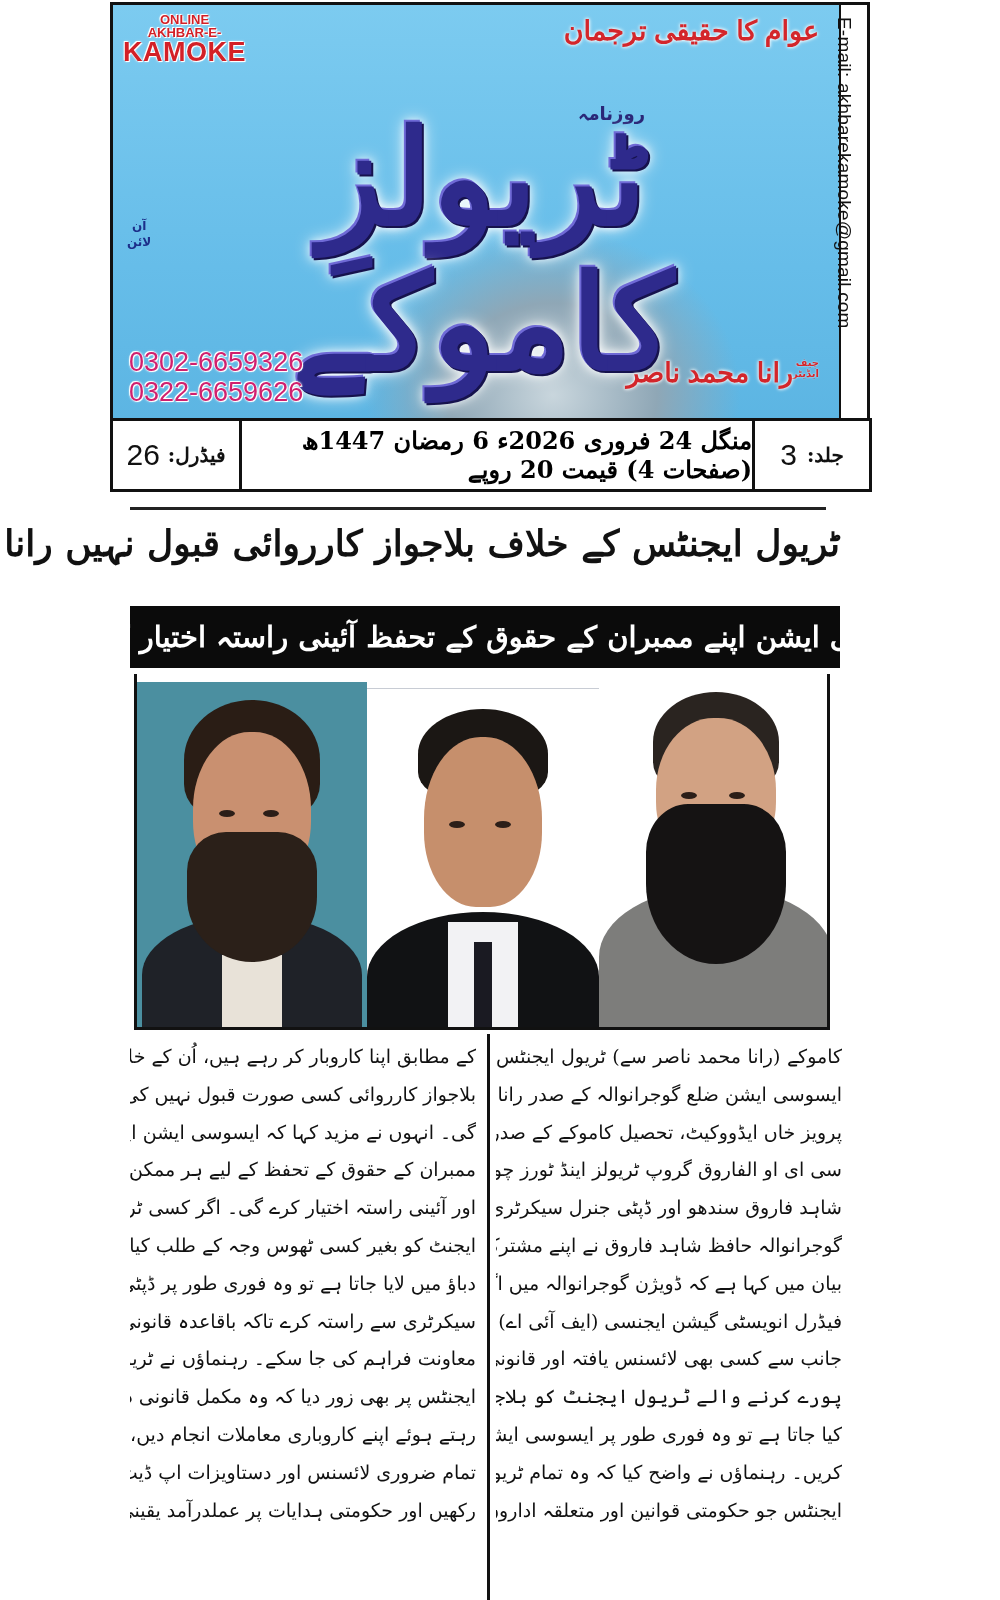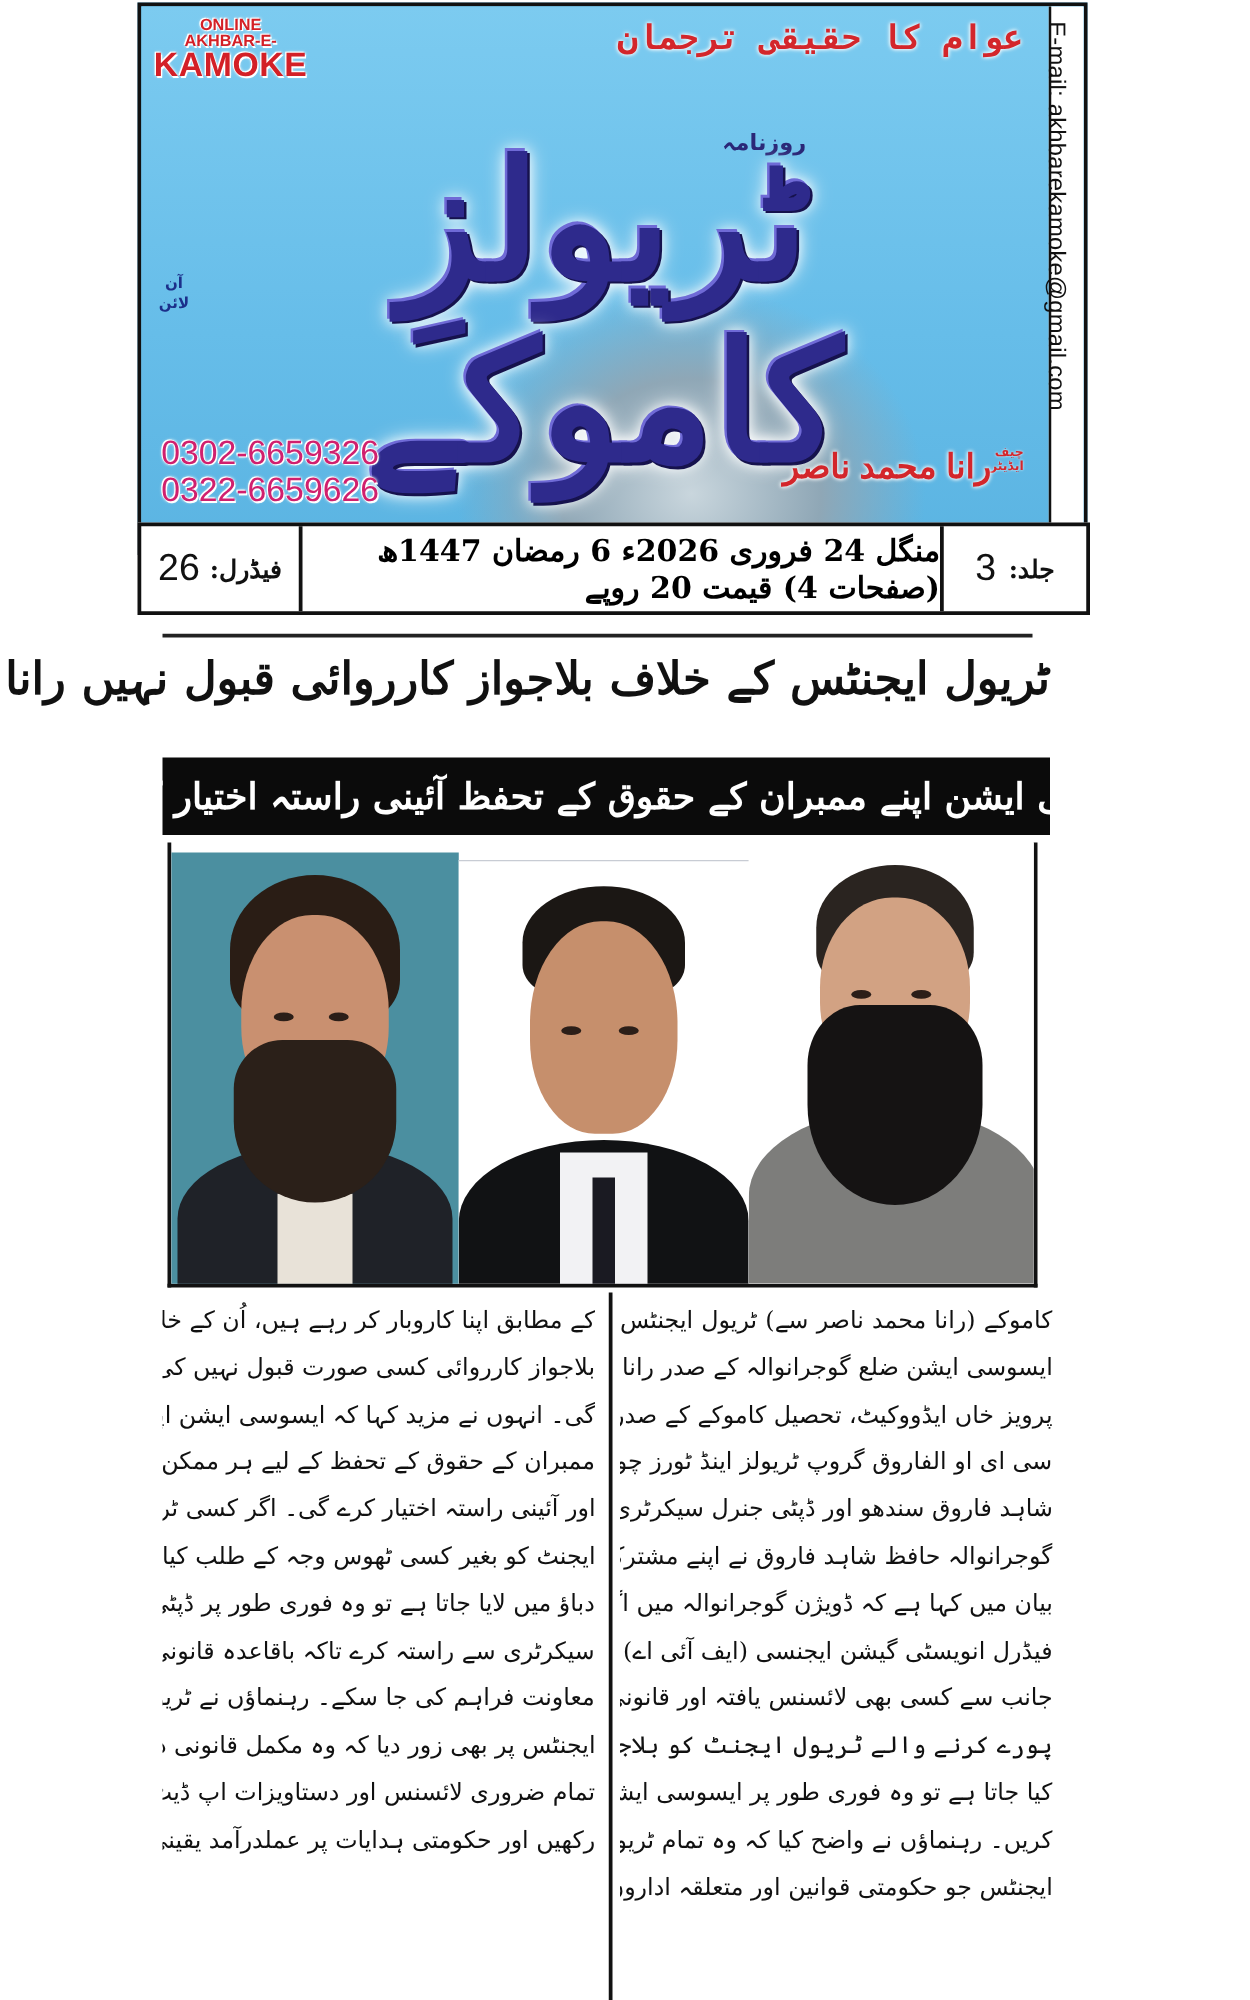--- a/index.html
+++ b/index.html
@@ -18,21 +18,21 @@
   .email-text { position:absolute; right:-172px; top:196px; width:390px; transform:rotate(90deg);
                 font-family:"Liberation Sans", sans-serif; font-size:19px; color:#111; white-space:nowrap;
                 letter-spacing:0.2px; }
   .brand-tag { position:absolute; left:10px; top:8px; text-align:center; line-height:1;
                font-family:"Liberation Sans", sans-serif; font-weight:bold; color:#d32027;
                text-shadow: 0 0 2px #fff, 0 0 3px #fff, 1px 1px 0 #fff, -1px -1px 0 #fff; }
   .brand-tag .b1 { font-size:13px; display:block; }
   .brand-tag .b2 { font-size:13px; display:block; }
   .brand-tag .b3 { font-size:27px; display:block; letter-spacing:0.5px; }
   .tagline { position:absolute; right:48px; top:10px; direction:rtl;
-             font-family:Liberation Mono, monospace; font-weight:bold; font-size:27px; color:#d3262b;
+             font-family:Liberation Sans, sans-serif; font-weight:bold; font-size:27px; color:#d3262b;
              text-shadow: 0 0 3px #fff, 0 0 4px #fff; text-align: right; }
   .roznama { position:absolute; right:222px; top:98px; direction:rtl;
              font-family:"DejaVu Sans", sans-serif; font-weight:bold; font-size:18px; color:#2a2777; }
   .title-urdu { position:absolute; left:40px; top:100px; width:660px; direction:rtl; text-align:center;
                 font-family:"DejaVu Serif", serif; font-weight:bold; font-size:132px; line-height:1.1;
                 color:#2e2a8c;
                 text-shadow: 2px 2px 0 #16124d, -2px -2px 0 #6f6ad6, 0 0 10px #ffffff, 0 0 18px #ffffff; }
   .online-tag { position:absolute; left:14px; top:214px; direction:rtl; text-align:center;
                 font-size:12px; line-height:1.3; color:#1c2f8a; font-weight:bold; }
   .phones { position:absolute; left:16px; top:342px; font-family:"Liberation Sans", sans-serif;
@@ -192,16 +192,17 @@
     <span class="col-line">کے مطابق اپنا کاروبار کر رہے ہیں، اُن کے خلاف</span>
     <span class="col-line">بلاجواز کارروائی کسی صورت قبول نہیں کی جائے</span>
     <span class="col-line">گی۔ انہوں نے مزید کہا کہ ایسوسی ایشن اپنے</span>
     <span class="col-line">ممبران کے حقوق کے تحفظ کے لیے ہر ممکن قانونی</span>
     <span class="col-line">اور آئینی راستہ اختیار کرے گی۔ اگر کسی ٹریول</span>
     <span class="col-line">ایجنٹ کو بغیر کسی ٹھوس وجہ کے طلب کیا جاتا ہے یا</span>
     <span class="col-line">دباؤ میں لایا جاتا ہے تو وہ فوری طور پر ڈپٹی جنرل</span>
     <span class="col-line">سیکرٹری سے راستہ کرے تاکہ باقاعدہ قانونی</span>
     <span class="col-line">معاونت فراہم کی جا سکے۔ رہنماؤں نے ٹریول</span>
     <span class="col-line">ایجنٹس پر بھی زور دیا کہ وہ مکمل قانونی دائرہ کار میں</span>
+    <span class="col-line">رہتے ہوئے اپنے کاروباری معاملات انجام دیں،</span>
     <span class="col-line">تمام ضروری لائسنس اور دستاویزات اپ ڈیٹ</span>
     <span class="col-line">رکھیں اور حکومتی ہدایات پر عملدرآمد یقینی بنائیں</span>
   </div>
 </div>
 
 </body></html>

